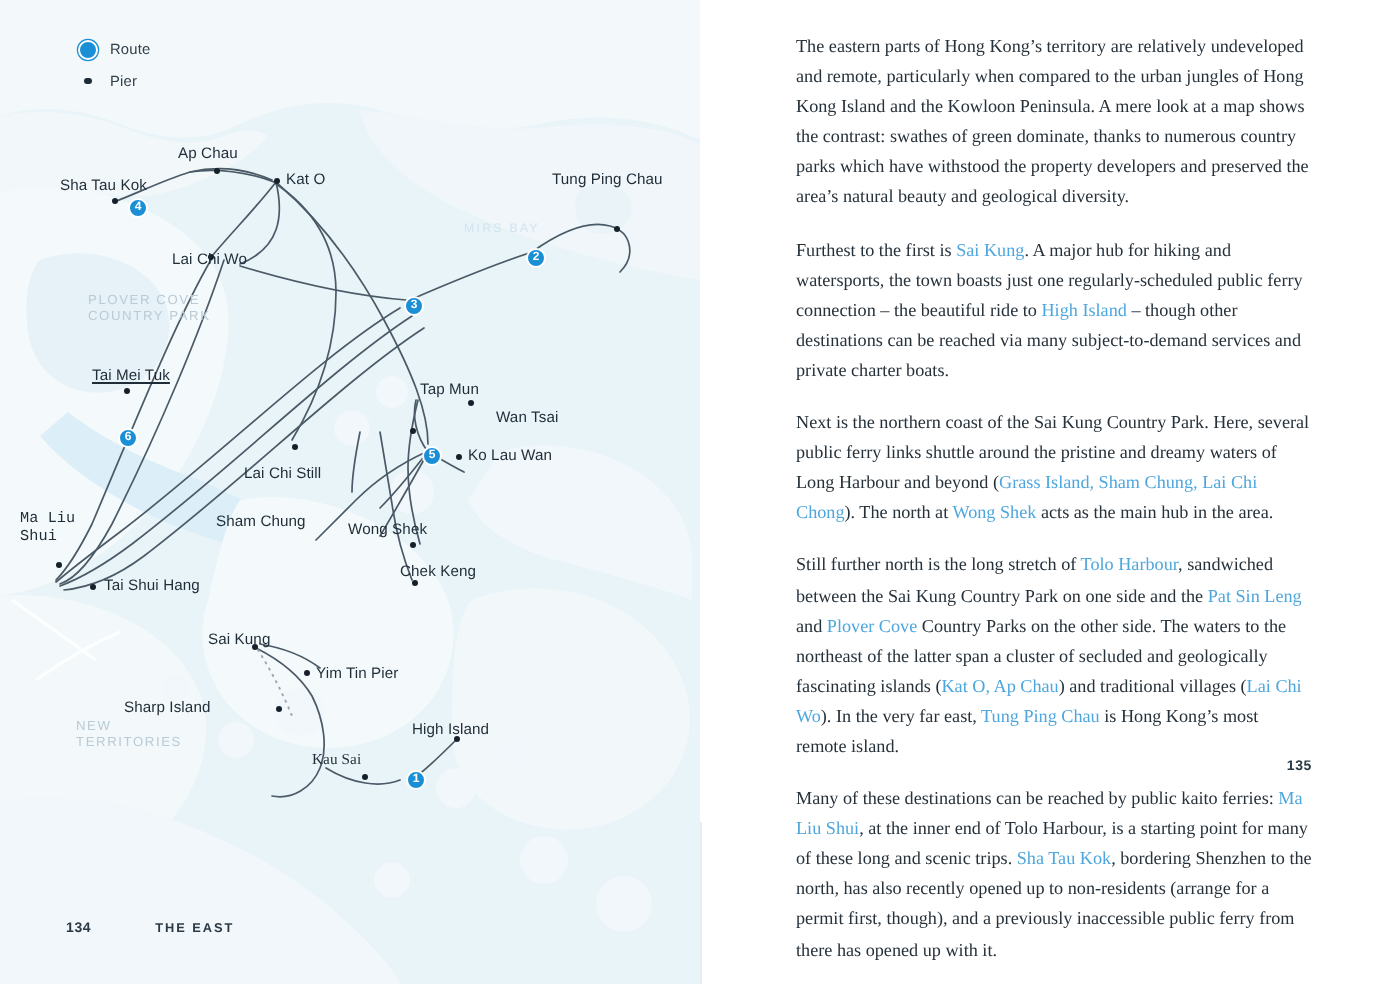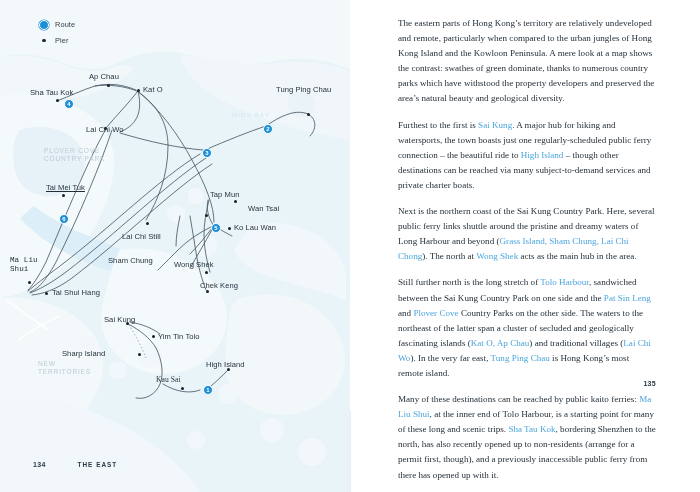--- a/index.html
+++ b/index.html
@@ -229,21 +229,21 @@
     <div class="lbl" style="left:46px;top:183px;text-decoration:underline;">Tai Mei Tuk</div>
     <div class="lbl" style="left:210px;top:190px;">Tap Mun</div>
     <div class="lbl" style="left:200px;top:204px;margin-left:48px;">Wan Tsai</div>
     <div class="lbl" style="left:234px;top:223px;">Ko Lau Wan</div>
     <div class="lbl" style="left:122px;top:232px;">Lai Chi Still</div>
     <div class="lbl" style="left:108px;top:256px;">Sham Chung</div>
     <div class="lbl" style="left:174px;top:260px;">Wong Shek</div>
     <div class="lbl" style="left:200px;top:281px;">Chek Keng</div>
     <div class="lbl" style="left:52px;top:288px;">Tai Shui Hang</div>
     <div class="lbl" style="left:104px;top:315px;">Sai Kung</div>
-    <div class="lbl" style="left:158px;top:332px;">Yim Tin Tolo</div>
+    <div class="lbl" style="left:158px;top:332px;">Yim Tin Pier</div>
     <div class="lbl" style="left:62px;top:349px;">Sharp Island</div>
     <div class="lbl" style="left:206px;top:360px;">High Island</div>
     <div class="lbl" style="left:156px;top:375px;font-family:Liberation Serif, serif;">Kau Sai</div>
     <div class="lbl two" style="left:10px;top:256px;font-family:Liberation Mono, monospace;">Ma Liu<br>Shui</div>
 
     <div class="badge" style="left:64px;top:99px;">4</div>
     <div class="badge" style="left:202px;top:148px;">3</div>
     <div class="badge" style="left:263px;top:124px;">2</div>
     <div class="badge" style="left:211px;top:223px;">5</div>
     <div class="badge" style="left:59px;top:214px;">6</div>

